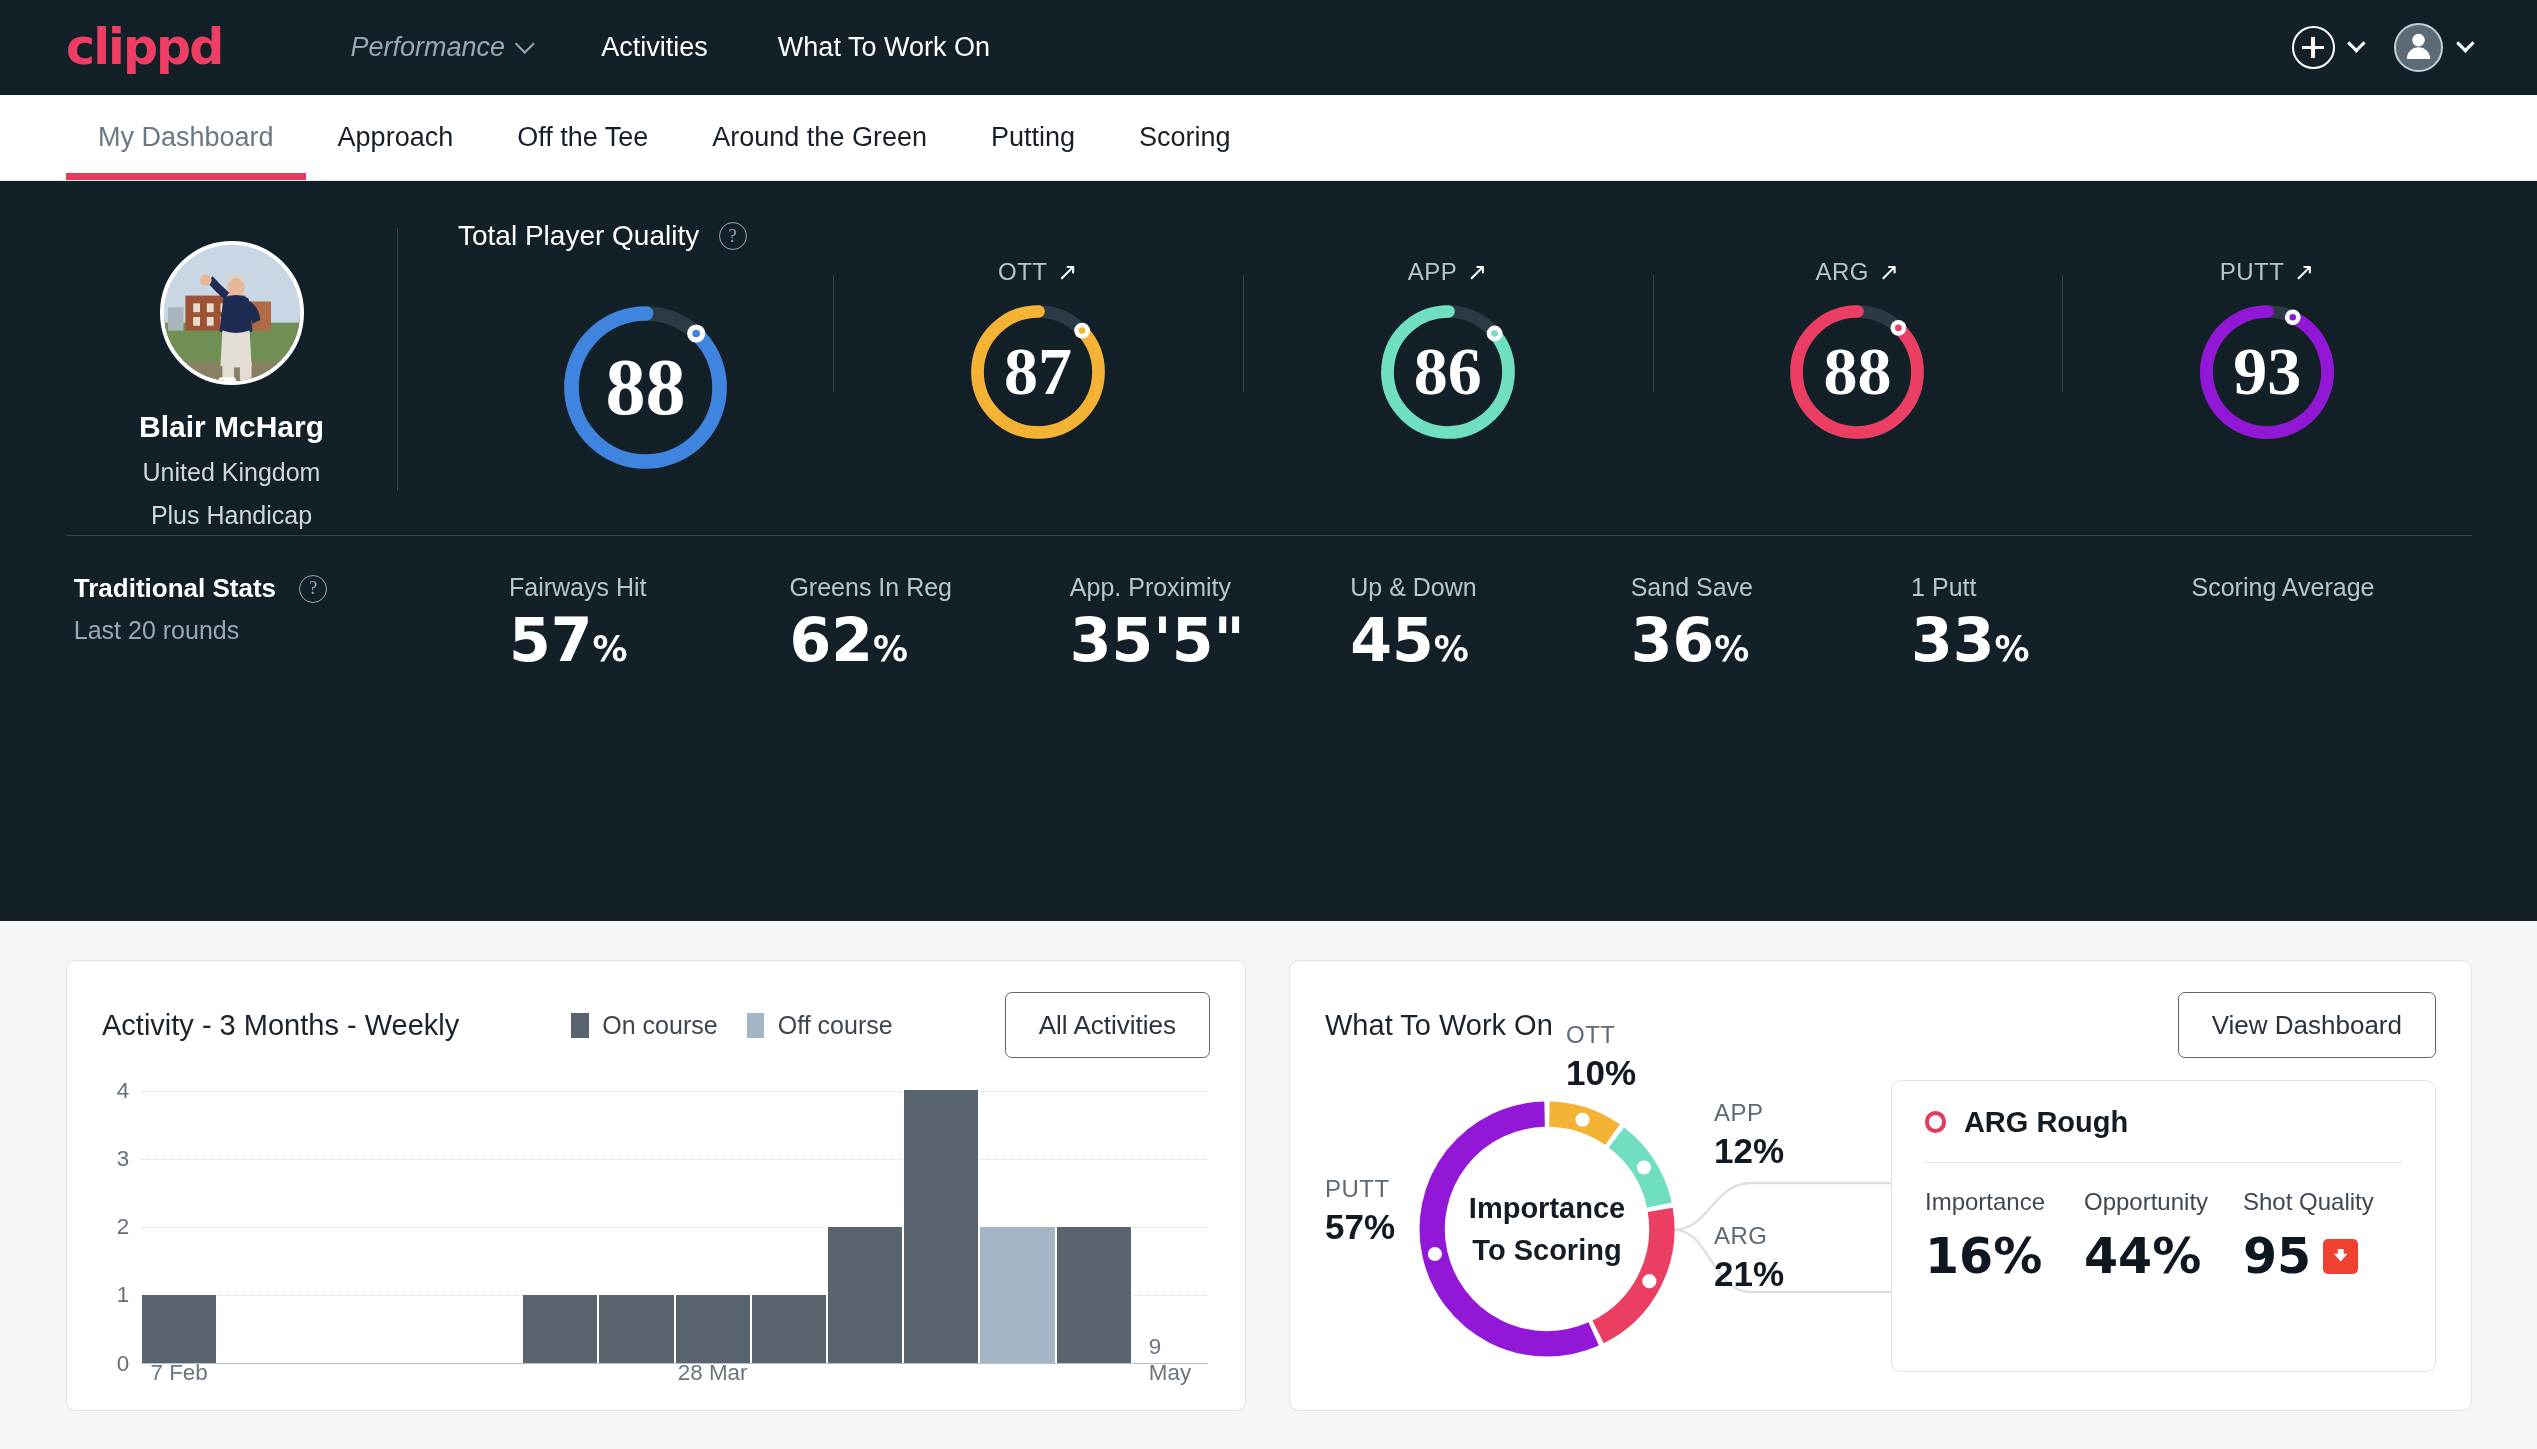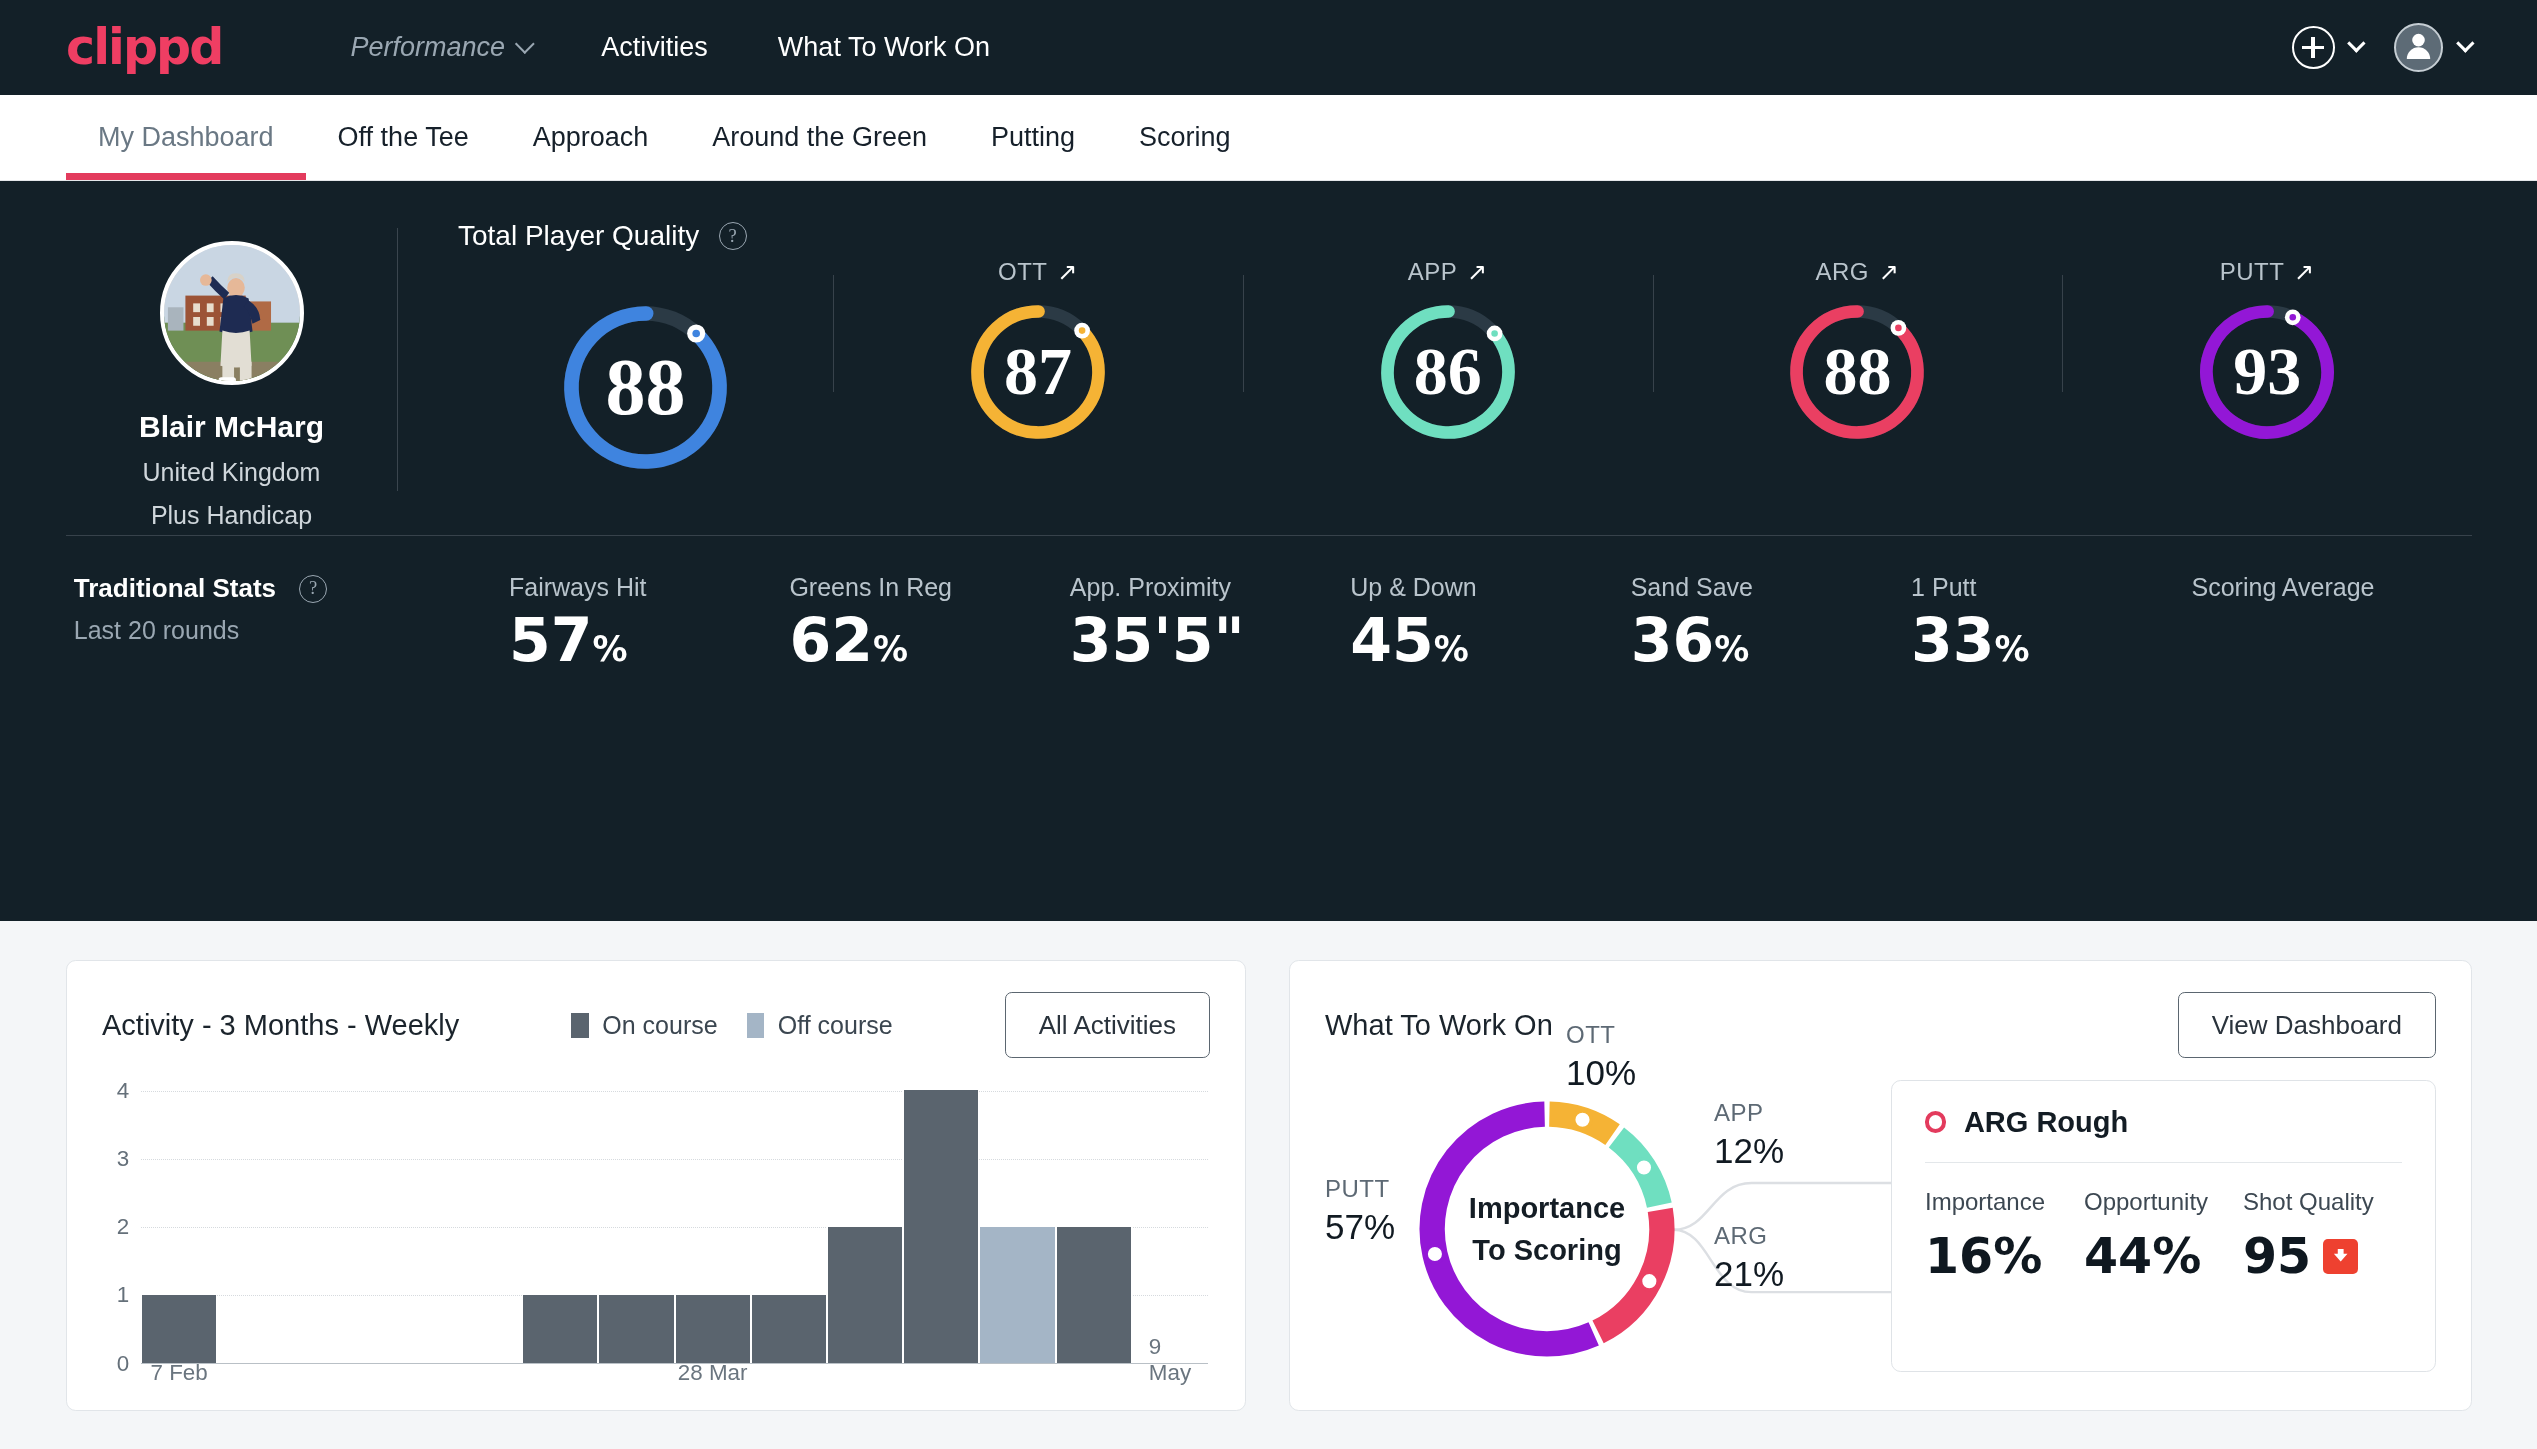--- a/index.html
+++ b/index.html
@@ -241,21 +241,21 @@
   .wtw { position: relative; height: 351px; margin-top: 7.8px; }
   .donutWrap { position: absolute; left: 76px; top: 17.5px; width: 292px; height: 292px; }
   .donutCenter {
     position: absolute; inset: 0;
     display: flex; flex-direction: column; align-items: center; justify-content: center;
     text-align: center;
   }
   .donutCenter span { font-size: 29px; font-weight: bold; color: #141d25; line-height: 1.45; }
   .dlab { position: absolute; }
   .dlab .k { font-size: 24px; color: #5d6974; letter-spacing: 0.5px; }
-  .dlab .v { font-size: 35px; font-weight: normal; color: #111a22; margin-top: 3.9px; }
+  .dlab .v { font-size: 35px; font-weight: bold; color: #111a22; margin-top: 3.9px; }
 
   .detail {
     position: absolute;
     right: 0; top: 13.6px;
     width: 545px; height: 292px;
     border: 1px solid #dfe3e7;
     border-radius: 9.7px;
     background: #ffffff;
     padding: 25px 33px;
   }
@@ -315,24 +315,24 @@
       <span class="chev-sm"></span>
     </div>
   </div>
 </div>
 
 <div class="tabbar">
   <div class="tab active">
       <span>My Dashboard</span>
     </div>
   <div class="tab">
+      <span>Approach</span>
+    </div>
+  <div class="tab">
       <span>Off the Tee</span>
-    </div>
-  <div class="tab">
-      <span>Approach</span>
     </div>
   <div class="tab">
       <span>Around the Green</span>
     </div>
   <div class="tab">
       <span>Putting</span>
     </div>
   <div class="tab">
       <span>Scoring</span>
     </div>

